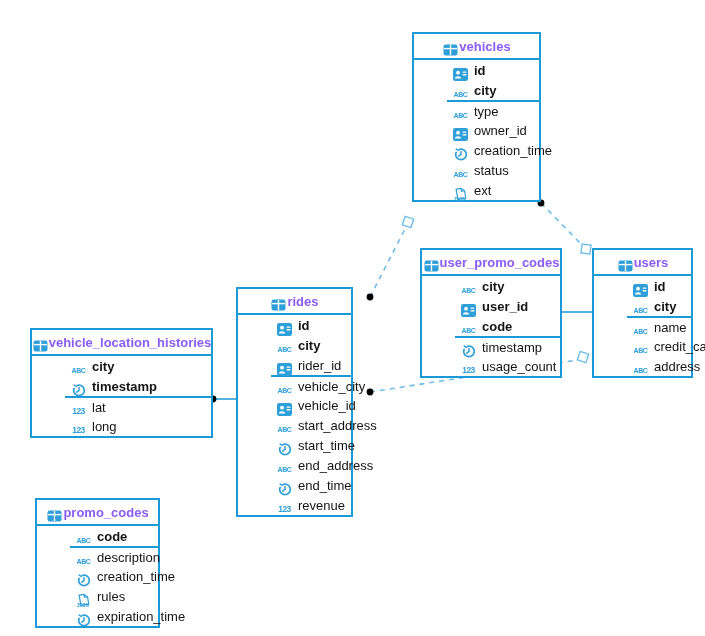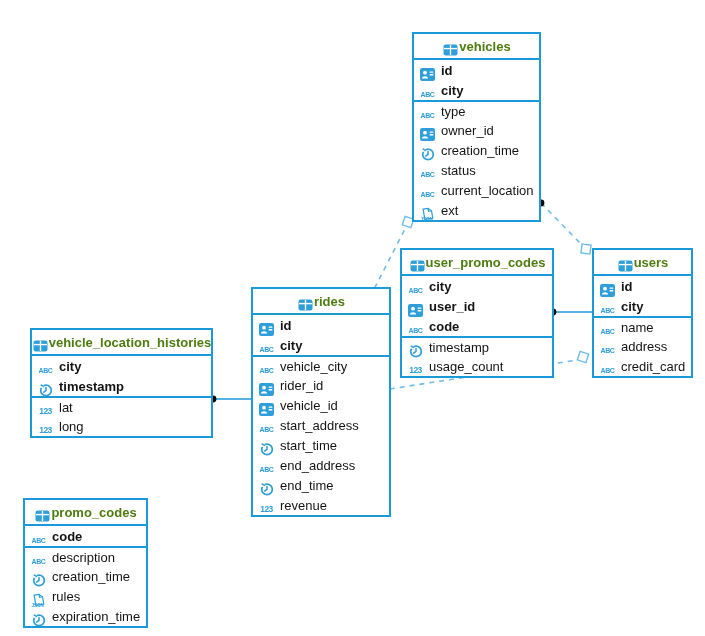--- a/index.html
+++ b/index.html
@@ -1,22 +1,22 @@
 <!DOCTYPE html>
 <html style="--border: #1b9ad8; --icon: #2e9fd8;"><head>
 <meta charset="utf-8">
 <style>
   html,body{margin:0;padding:0;background:#ffffff;}
   body{font-family:"Liberation Sans","DejaVu Sans",sans-serif;}
   .canvas{position:relative;width:705px;height:636px;background:#ffffff;overflow:hidden;}
   #relations{position:absolute;left:0;top:0;pointer-events:none;}
   .er-table{position:absolute;background:#ffffff;border:2px solid var(--border,#1b9ad8);box-sizing:border-box;z-index:2;}
   .er-header{height:26px;display:flex;align-items:center;justify-content:center;gap:0;
-             border-bottom:2px solid var(--border,#1b9ad8);font-size:13px;font-weight:600;color:#4d7c0f;box-sizing:border-box;}
-  .er-body{display:block;}
+             border-bottom:2px solid var(--border,#1b9ad8);font-size:13px;font-weight:600;color:#8b5cf6;box-sizing:border-box;}
+  .er-body{display:block;padding-left:33px;}
   .col-row{height:20px;display:flex;align-items:center;gap:5px;padding:0 5px;font-size:13px;color:#141414;box-sizing:border-box;white-space:nowrap;}
   .col-row.pk .col-name{font-weight:700;}
   .col-row.sep{border-top:2px solid var(--border,#1b9ad8);}
   .type-icon{width:17px;min-width:17px;display:flex;align-items:flex-end;justify-content:center;margin-top:8px;}
   .abc-glyph{font-size:7px;font-weight:800;color:var(--icon,#2e9fd8);letter-spacing:-0.4px;line-height:1;}
   .num-glyph{font-size:8.5px;font-weight:700;color:var(--icon,#2e9fd8);letter-spacing:-0.5px;line-height:1;}
 </style>
 </head>
 <body>
 
@@ -107,39 +107,33 @@
             <span class="col-name">creation_time</span>
           </div>
           <div class="col-row">
             <span class="type-icon">
               <span class="abc-glyph">ABC</span>
             </span>
             <span class="col-name">status</span>
           </div>
           <div class="col-row">
             <span class="type-icon">
-              <span class="abc-glyph">ABC</span>
-            </span>
-            <span class="col-name">current_location</span>
-          </div>
-          <div class="col-row">
-            <span class="type-icon">
               <svg width="15" height="15" viewBox="0 0 15 15">
                 <g transform="rotate(-10 7 7)">
                   <path d="M4 1.6 h5 l3 3 v7.4 h-8 z" fill="#fff" stroke="#2e9fd8" stroke-width="1.2"></path>
                   <path d="M9 1.6 v3 h3" fill="none" stroke="#2e9fd8" stroke-width="1.2"></path>
                 </g>
                 <text x="0.4" y="14" font-size="4.6" font-weight="bold" fill="#2e9fd8" font-family="Liberation Sans,sans-serif">JSON</text>
               </svg>
             </span>
             <span class="col-name">ext</span>
           </div>
         </div>
   </div>
-      <div class="er-table" style="left: 400px; top: 248px; width: 154px;">
+      <div class="er-table" style="left: 420px; top: 248px; width: 142px;">
     <div class="er-header">
       <span class="type-icon">
             <svg width="15" height="12" viewBox="0 0 15 12">
               <rect x="0.5" y="0.5" width="14" height="11" rx="2.2" fill="#2e9fd8"></rect>
               <line x1="1" y1="4.6" x2="14" y2="4.6" stroke="#fff" stroke-width="1.4"></line>
               <line x1="7.5" y1="1" x2="7.5" y2="11" stroke="#fff" stroke-width="1.4"></line>
             </svg>
           </span>
       <span class="table-title">user_promo_codes</span>
     </div>
@@ -220,31 +214,31 @@
           <div class="col-row sep">
             <span class="type-icon">
               <span class="abc-glyph">ABC</span>
             </span>
             <span class="col-name">name</span>
           </div>
           <div class="col-row">
             <span class="type-icon">
               <span class="abc-glyph">ABC</span>
             </span>
+            <span class="col-name">credit_card</span>
+          </div>
+          <div class="col-row">
+            <span class="type-icon">
+              <span class="abc-glyph">ABC</span>
+            </span>
             <span class="col-name">address</span>
           </div>
-          <div class="col-row">
-            <span class="type-icon">
-              <span class="abc-glyph">ABC</span>
-            </span>
-            <span class="col-name">credit_card</span>
-          </div>
-        </div>
-  </div>
-      <div class="er-table" style="left: 251px; top: 287px; width: 140px;">
+        </div>
+  </div>
+      <div class="er-table" style="left: 236px; top: 287px; width: 117px;">
     <div class="er-header">
       <span class="type-icon">
             <svg width="15" height="12" viewBox="0 0 15 12">
               <rect x="0.5" y="0.5" width="14" height="11" rx="2.2" fill="#2e9fd8"></rect>
               <line x1="1" y1="4.6" x2="14" y2="4.6" stroke="#fff" stroke-width="1.4"></line>
               <line x1="7.5" y1="1" x2="7.5" y2="11" stroke="#fff" stroke-width="1.4"></line>
             </svg>
           </span>
       <span class="table-title">rides</span>
     </div>
@@ -260,48 +254,48 @@
               </svg>
             </span>
             <span class="col-name">id</span>
           </div>
           <div class="col-row pk">
             <span class="type-icon">
               <span class="abc-glyph">ABC</span>
             </span>
             <span class="col-name">city</span>
           </div>
+          <div class="col-row">
+            <span class="type-icon">
+              <svg width="15" height="13" viewBox="0 0 15 13">
+                <rect x="0" y="0" width="15" height="13" rx="2.2" fill="#2e9fd8"></rect>
+                <circle cx="5" cy="4.7" r="1.9" fill="#fff"></circle>
+                <path d="M1.9 10.6 C1.9 7.6 8.1 7.6 8.1 10.6 Z" fill="#fff"></path>
+                <rect x="9.6" y="3.4" width="3.8" height="1.4" rx="0.6" fill="#fff"></rect>
+                <rect x="9.6" y="6.1" width="3.8" height="1.4" rx="0.6" fill="#fff"></rect>
+              </svg>
+            </span>
+            <span class="col-name">rider_id</span>
+          </div>
           <div class="col-row sep">
             <span class="type-icon">
               <span class="abc-glyph">ABC</span>
             </span>
             <span class="col-name">vehicle_city</span>
           </div>
           <div class="col-row">
             <span class="type-icon">
               <svg width="15" height="13" viewBox="0 0 15 13">
                 <rect x="0" y="0" width="15" height="13" rx="2.2" fill="#2e9fd8"></rect>
                 <circle cx="5" cy="4.7" r="1.9" fill="#fff"></circle>
                 <path d="M1.9 10.6 C1.9 7.6 8.1 7.6 8.1 10.6 Z" fill="#fff"></path>
                 <rect x="9.6" y="3.4" width="3.8" height="1.4" rx="0.6" fill="#fff"></rect>
                 <rect x="9.6" y="6.1" width="3.8" height="1.4" rx="0.6" fill="#fff"></rect>
               </svg>
             </span>
-            <span class="col-name">rider_id</span>
-          </div>
-          <div class="col-row">
-            <span class="type-icon">
-              <svg width="15" height="13" viewBox="0 0 15 13">
-                <rect x="0" y="0" width="15" height="13" rx="2.2" fill="#2e9fd8"></rect>
-                <circle cx="5" cy="4.7" r="1.9" fill="#fff"></circle>
-                <path d="M1.9 10.6 C1.9 7.6 8.1 7.6 8.1 10.6 Z" fill="#fff"></path>
-                <rect x="9.6" y="3.4" width="3.8" height="1.4" rx="0.6" fill="#fff"></rect>
-                <rect x="9.6" y="6.1" width="3.8" height="1.4" rx="0.6" fill="#fff"></rect>
-              </svg>
-            </span>
             <span class="col-name">vehicle_id</span>
           </div>
           <div class="col-row">
             <span class="type-icon">
               <span class="abc-glyph">ABC</span>
             </span>
             <span class="col-name">start_address</span>
           </div>
           <div class="col-row">
             <span class="type-icon">
@@ -375,21 +369,21 @@
             <span class="col-name">lat</span>
           </div>
           <div class="col-row">
             <span class="type-icon">
               <span class="num-glyph">123</span>
             </span>
             <span class="col-name">long</span>
           </div>
         </div>
   </div>
-      <div class="er-table" style="left: 23px; top: 498px; width: 125px;">
+      <div class="er-table" style="left: 35px; top: 498px; width: 125px;">
     <div class="er-header">
       <span class="type-icon">
             <svg width="15" height="12" viewBox="0 0 15 12">
               <rect x="0.5" y="0.5" width="14" height="11" rx="2.2" fill="#2e9fd8"></rect>
               <line x1="1" y1="4.6" x2="14" y2="4.6" stroke="#fff" stroke-width="1.4"></line>
               <line x1="7.5" y1="1" x2="7.5" y2="11" stroke="#fff" stroke-width="1.4"></line>
             </svg>
           </span>
       <span class="table-title">promo_codes</span>
     </div>

